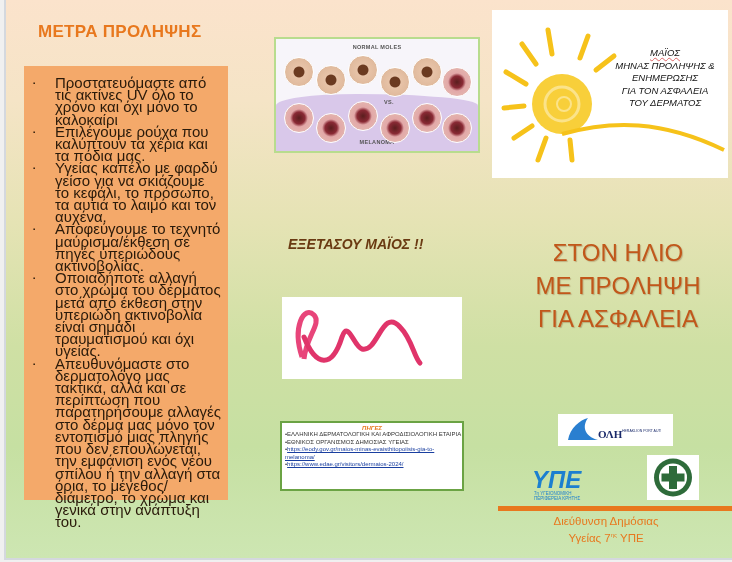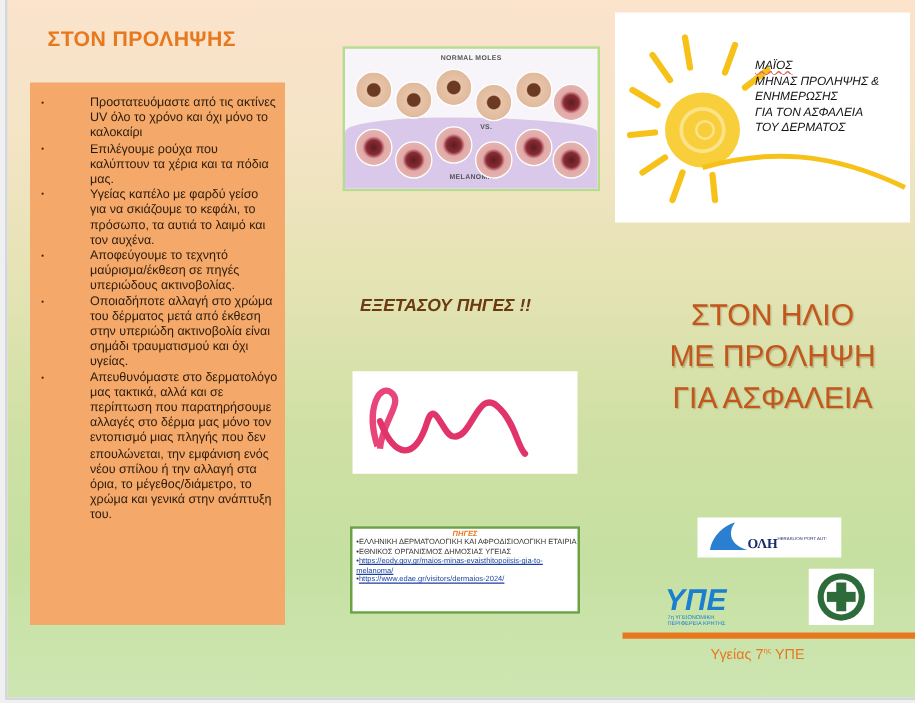--- a/index.html
+++ b/index.html
@@ -2,49 +2,49 @@
 <html><head>
 <meta charset="utf-8">
 <style>
   html, body { margin:0; padding:0; }
   body { width:732px; height:562px; background:#f0f0f0; overflow:hidden; position:relative; font-family:"Liberation Sans", sans-serif; }
   .page { position:absolute; left:4px; top:0; width:728px; height:558px; border-left:2px solid #d4d8de; border-bottom:2px solid #d4d8de;
     background:linear-gradient(180deg,#fbe3cc 0%,#f5e4c6 18%,#e5e3b4 40%,#cfe0a4 62%,#c6e0a2 80%,#cde6b2 100%); }
   .title-left { position:absolute; left:32px; top:22px; color:#e8781e; font-weight:bold; font-size:17px; letter-spacing:0.3px; }
   .orange-box { position:absolute; left:18px; top:66px; width:204px; height:434px; background:#f4a96a; }
   .orange-box ul { list-style:none; margin:0; padding:11px 6px 0 0; }
-  .orange-box li { position:relative; padding-left:48px; font-size:10px; line-height:12.2px; color:#2a1a0a; }
+  .orange-box li { position:relative; padding-left:31px; font-size:15px; line-height:12.2px; color:#2a1a0a; }
   .orange-box li::before { content:"▪"; position:absolute; left:9px; top:0; font-size:6px; color:#2a1a0a; }
   .moles { position:absolute; left:268px; top:37px; width:202px; height:112px; border:2px solid #b8dc8e; background:#f7f5fa; overflow:hidden; }
   .moles .purple { position:absolute; left:0; top:55px; width:100%; height:57px; background:#d9c8ea; border-radius:40% 60% 0 0 / 20% 20% 0 0; }
   .moles .lbl { position:absolute; width:100%; text-align:center; font-size:5.5px; color:#555; font-weight:bold; letter-spacing:.3px; }
   .mole { position:absolute; width:28px; height:28px; border-radius:50%; background:radial-gradient(circle,#6b3a20 0,#6b3a20 25%,#e7c3a8 30%,#dbb394 100%); border:1.5px solid #fff; }
   .mole.m { background:radial-gradient(circle,#5a1e1e 0,#8a2a35 30%,#e2a8a8 45%,#e5c0b3 100%); }
   .sun-card { position:absolute; left:486px; top:10px; width:236px; height:168px; background:#fff; }
-  .sun-text { position:absolute; left:112px; top:37px; width:122px; font-size:9.5px; line-height:12.5px; font-style:italic; color:#111; }
+  .sun-text { position:absolute; left:112px; top:37px; width:122px; text-align:center; font-size:9.5px; line-height:12.5px; font-style:italic; color:#111; }
   .exam { position:absolute; left:282px; top:236px; font-size:14px; font-style:italic; font-weight:bold; color:#6a3a12; }
   .ribbon-card { position:absolute; left:276px; top:297px; width:180px; height:82px; background:#fff; }
   .sources { position:absolute; left:274px; top:421px; width:180px; height:66px; background:#fff; border:2px solid #6ba344; }
   .sources .h { text-align:center; color:#e8781e; font-style:italic; font-weight:bold; font-size:6px; margin-top:2px; }
   .sources div.s { font-size:6px; line-height:7.6px; color:#333; padding-left:3px; }
   .sources a { color:#1a3fa0; text-decoration:underline; }
   .big { position:absolute; left:494px; top:236px; width:236px; text-align:center; font-size:24px; line-height:33px; color:#c1571a; text-shadow:1px 1px 1px rgba(120,60,20,.3); }
   .logo-oah { position:absolute; left:552px; top:414px; width:115px; height:32px; background:#fff; }
   .logo-ype { position:absolute; left:524px; top:458px; width:66px; height:44px; }
   .logo-eo { position:absolute; left:641px; top:455px; width:52px; height:45px; background:#fff; }
   .orange-line { position:absolute; left:492px; top:506px; width:240px; height:5px; background:#e8781e; }
   .footer { position:absolute; left:500px; top:514px; width:200px; text-align:center; color:#e8781e; font-size:11.5px; line-height:14px; }
   .footer sup { font-size:6px; }
 </style>
 </head>
 <body>
 
 <div class="page">
 
-  <div class="title-left">ΣΤΟΝ ΠΡΟΛΗΨΗΣ</div>
+  <div class="title-left">ΜΕΤΡΑ ΠΡΟΛΗΨΗΣ</div>
   <div class="orange-box">
     <ul>
       <li>Προστατευόμαστε από τις ακτίνες UV όλο το χρόνο και όχι μόνο το καλοκαίρι</li>
       <li>Επιλέγουμε ρούχα που καλύπτουν τα χέρια και τα πόδια μας.</li>
       <li>Υγείας καπέλο με φαρδύ γείσο για να σκιάζουμε το κεφάλι, το πρόσωπο, τα αυτιά το λαιμό και τον αυχένα.</li>
       <li>Αποφεύγουμε το τεχνητό μαύρισμα/έκθεση σε πηγές υπεριώδους ακτινοβολίας.</li>
       <li>Οποιαδήποτε αλλαγή στο χρώμα του δέρματος μετά από έκθεση στην υπεριώδη ακτινοβολία είναι σημάδι τραυματισμού και όχι υγείας.</li>
       <li>Απευθυνόμαστε στο δερματολόγο μας τακτικά, αλλά και σε περίπτωση που παρατηρήσουμε αλλαγές στο δέρμα μας μόνο τον εντοπισμό μιας πληγής που δεν επουλώνεται, την εμφάνιση ενός νέου σπίλου ή την αλλαγή στα όρια, το μέγεθος/διάμετρο, το χρώμα και γενικά στην ανάπτυξη του.</li>
     </ul>
   </div>
@@ -61,21 +61,21 @@
     <div class="mole" style="left:136px;top:18px"></div>
     <div class="mole m" style="left:166px;top:28px"></div>
     <div class="mole m" style="left:8px;top:64px"></div>
     <div class="mole m" style="left:40px;top:74px"></div>
     <div class="mole m" style="left:72px;top:62px"></div>
     <div class="mole m" style="left:104px;top:74px"></div>
     <div class="mole m" style="left:136px;top:64px"></div>
     <div class="mole m" style="left:166px;top:74px"></div>
   </div>
 
-  <div class="exam">ΕΞΕΤΑΣΟΥ ΠΗΓΕΣ !!</div>
+  <div class="exam">ΕΞΕΤΑΣΟΥ ΜΑΪΟΣ !!</div>
 
   <div class="ribbon-card">
     <svg width="180" height="82" viewBox="0 0 180 82">
       <path d="M20 60 C 10 30, 22 8, 32 18 C 40 26, 24 40, 22 62" fill="none" stroke="#e8457a" stroke-width="5"></path>
       <path d="M22 40 C 34 70, 50 72, 60 40 C 66 22, 72 50, 80 52 C 96 56, 100 10, 118 30 C 130 42, 132 60, 138 66" fill="none" stroke="#e0346a" stroke-width="5" stroke-linecap="round"></path>
     </svg>
   </div>
 
   <div class="sources">
     <div class="h">ΠΗΓΕΣ</div>
@@ -138,16 +138,17 @@
     <svg width="52" height="45" viewBox="0 0 52 45">
       <circle cx="26" cy="22.5" r="19" fill="#2e6b3a"></circle>
       <circle cx="26" cy="22.5" r="14" fill="#fff"></circle>
       <rect x="22" y="11" width="8" height="23" fill="#2e6b3a"></rect>
       <rect x="14.5" y="18.5" width="23" height="8" fill="#2e6b3a"></rect>
     </svg>
   </div>
 
   <div class="orange-line"></div>
   <div class="footer">
+    <div>Διεύθυνση Δημόσιας</div>
     <div><span>Υγείας 7</span><sup>ης</sup><span> ΥΠΕ</span></div>
   </div>
 
 </div>
 
 </body></html>

